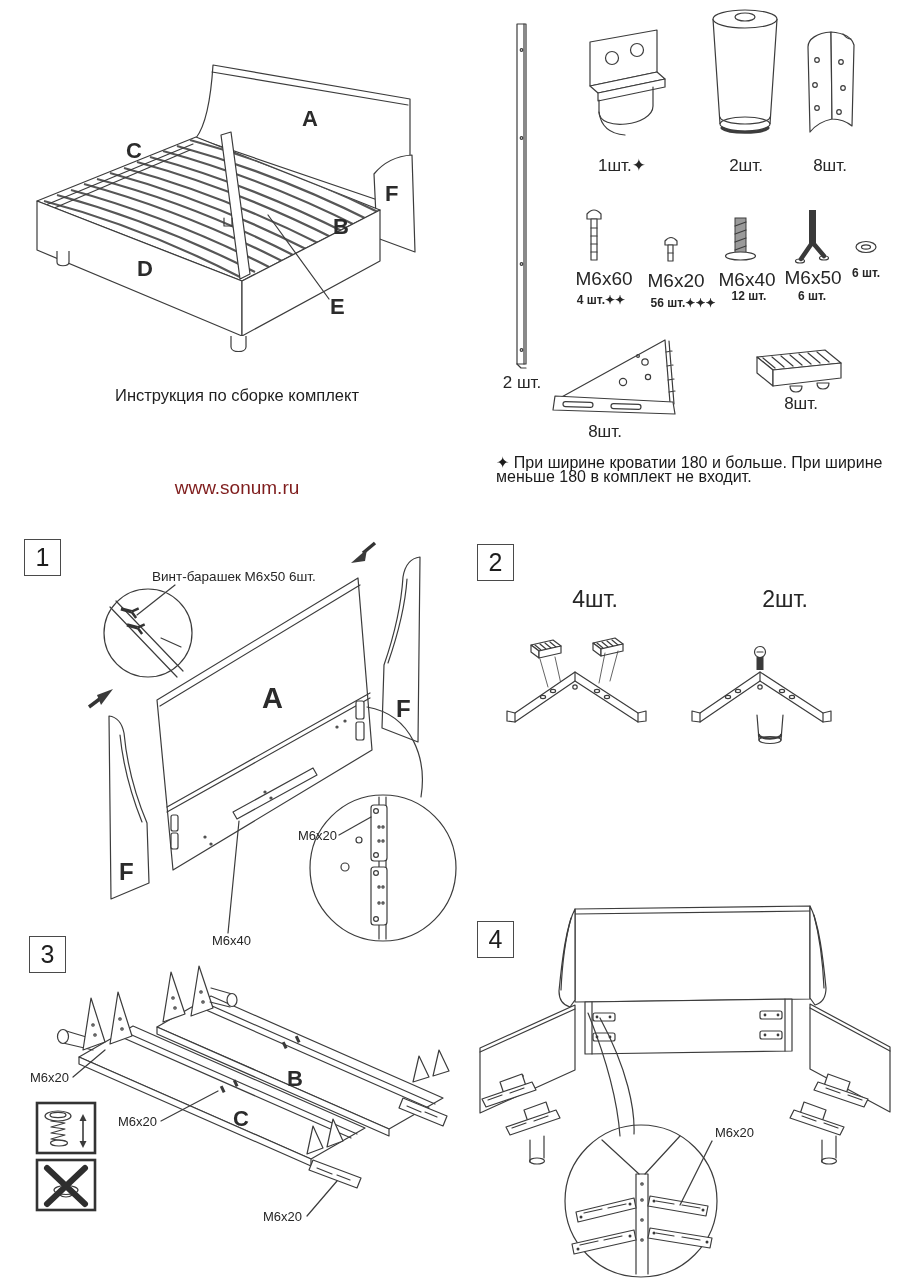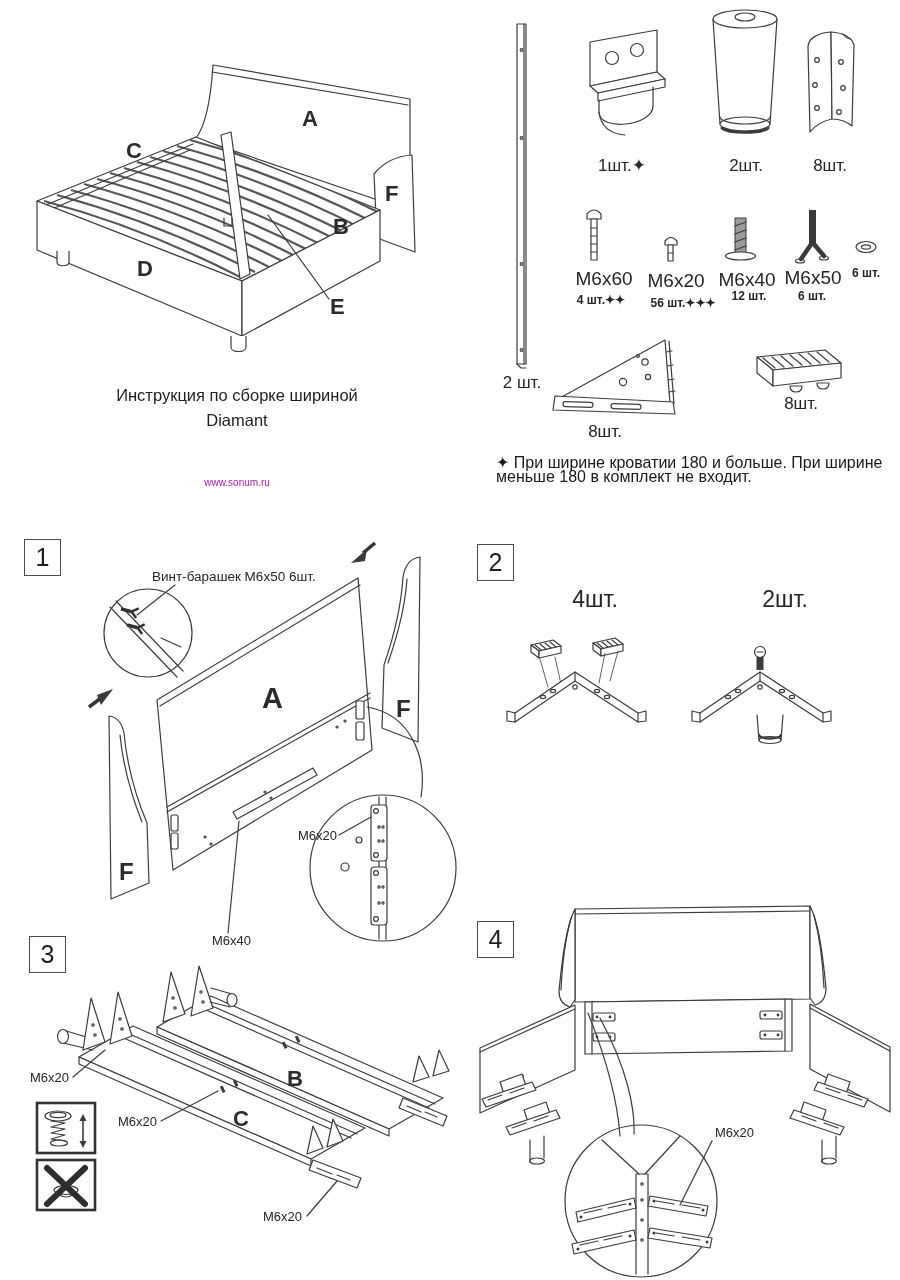--- a/index.html
+++ b/index.html
@@ -14,21 +14,21 @@
   .slat{fill:none;stroke:#575757;stroke-width:2.2;}
   .lbl{font-size:22px;font-weight:700;fill:#2b2b2b;}
   .lblbig{font-size:29px;font-weight:700;fill:#2b2b2b;}
   .pname{font-size:19px;font-weight:500;}
   .pqty{font-size:12px;font-weight:700;}
   .pbig{font-size:17px;font-weight:500;}
   .callout{font-size:13.5px;}
   .mlbl{font-size:13px;font-weight:500;}
   .qty22{font-size:23px;font-weight:500;}
   .title-block{left:58px;top:383px;width:358px;text-align:center;font-size:16.5px;line-height:25px;color:#1e1e1e;}
-  .website{left:58px;top:477px;width:358px;text-align:center;font-size:10px;color:#a21caf;}
+  .website{left:58px;top:477px;width:358px;text-align:center;font-size:19px;color:#7f1d1d;}
   .footnotes{left:496px;top:456px;width:414px;font-size:16px;line-height:13.6px;color:#1a1a1a;}
   .footnotes p{margin:0;}
   .step-box{position:absolute;width:35px;height:35px;border:1.8px solid #4a4a4a;background:#fff;
             display:flex;align-items:center;justify-content:center;font-size:25px;color:#1e1e1e;}
 </style>
 </head>
 <body>
 
 <div class="page">
 
@@ -70,22 +70,21 @@
     <path class="ln" d="M268,210 L329,294"></path>
     <text class="lbl" x="302" y="121">A</text>
     <text class="lbl" x="126" y="153">C</text>
     <text class="lbl" x="385" y="196">F</text>
     <text class="lbl" x="333" y="229">B</text>
     <text class="lbl" x="137" y="271">D</text>
     <text class="lbl" x="330" y="309">E</text>
   </svg>
 
   <div class="abs title-block">
-    <div>Инструкция по сборке шириной</div>
-    <div>Diamant</div>
+    <div>Инструкция по сборке комплект</div>
   </div>
   <div class="abs website">www.sonum.ru</div>
 
   <svg class="abs" style="left:495px;top:0" width="405" height="455" viewBox="0 0 405 455">
 
     <g>
       <rect class="fw" x="22" y="24" width="9" height="340"></rect>
       <path class="ln" d="M29,24 L29,364 M22,364 l4,4 h5"></path>
       <circle class="ln" cx="26.5" cy="50" r="1.3"></circle>
         <circle class="ln" cx="26.5" cy="138" r="1.3"></circle>

